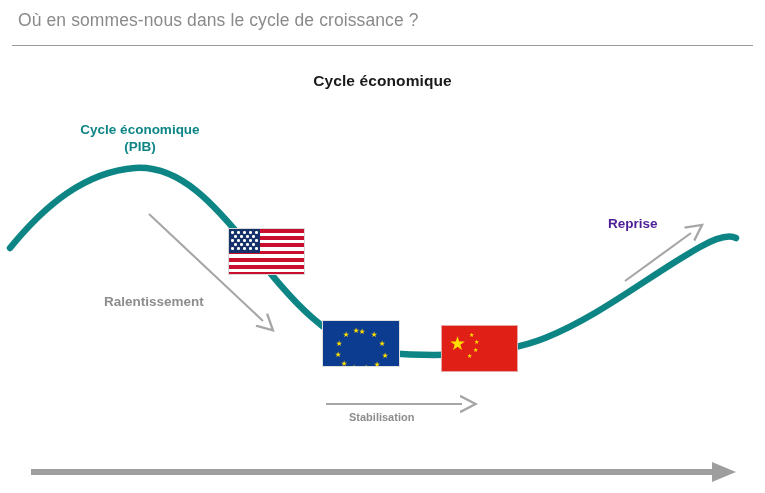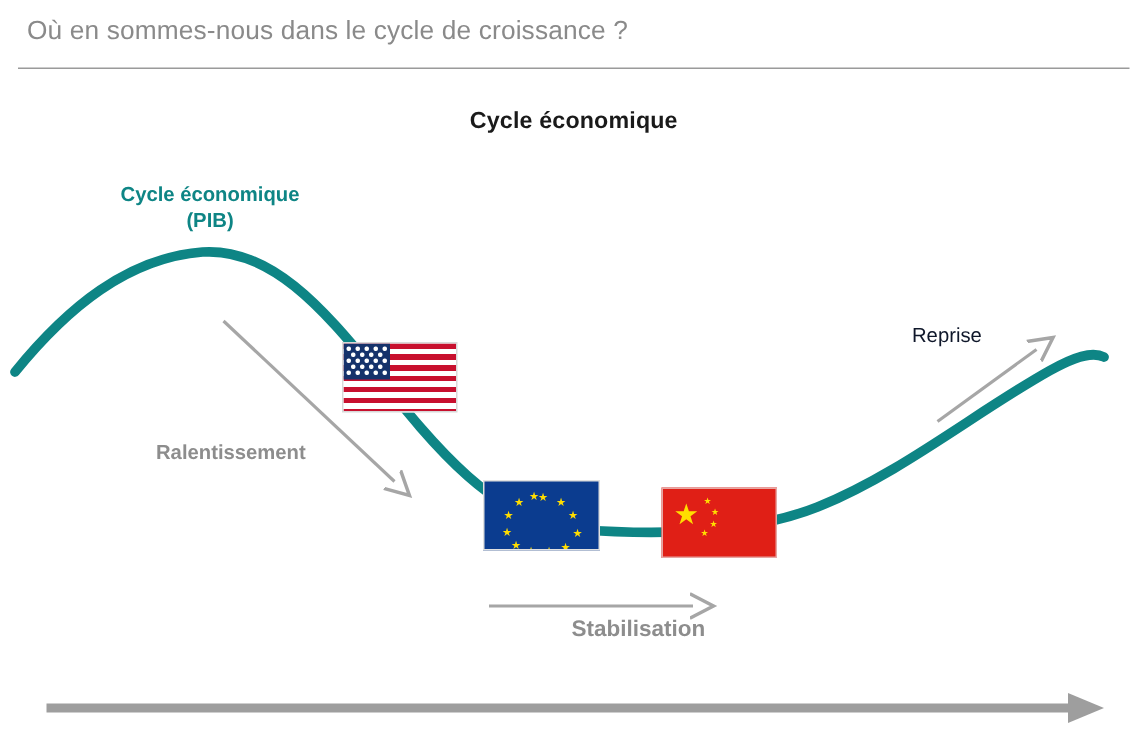--- a/index.html
+++ b/index.html
@@ -78,31 +78,30 @@
   #slowdown-label {
     left: 104px;
     top: 294px;
     font-size: 13.5px;
     font-weight: bold;
     color: #8d8d8d;
   }
   #stabilisation-label {
     left: 349px;
     top: 411px;
-    font-size: 15px;
+    font-size: 11px;
     font-weight: bold;
     color: #8d8d8d;
-    margin-left: 32px;
   }
   #recovery-label {
     left: 608px;
     top: 216px;
     font-size: 13.5px;
-    font-weight: normal;
-    color: #0f172a;
+    font-weight: bold;
+    color: #4c1d95;
   }
   
   .flag {
     position: absolute;
     box-sizing: border-box;
     overflow: hidden;
   }
   #flag-us {
     left: 228px;
     top: 228px;

